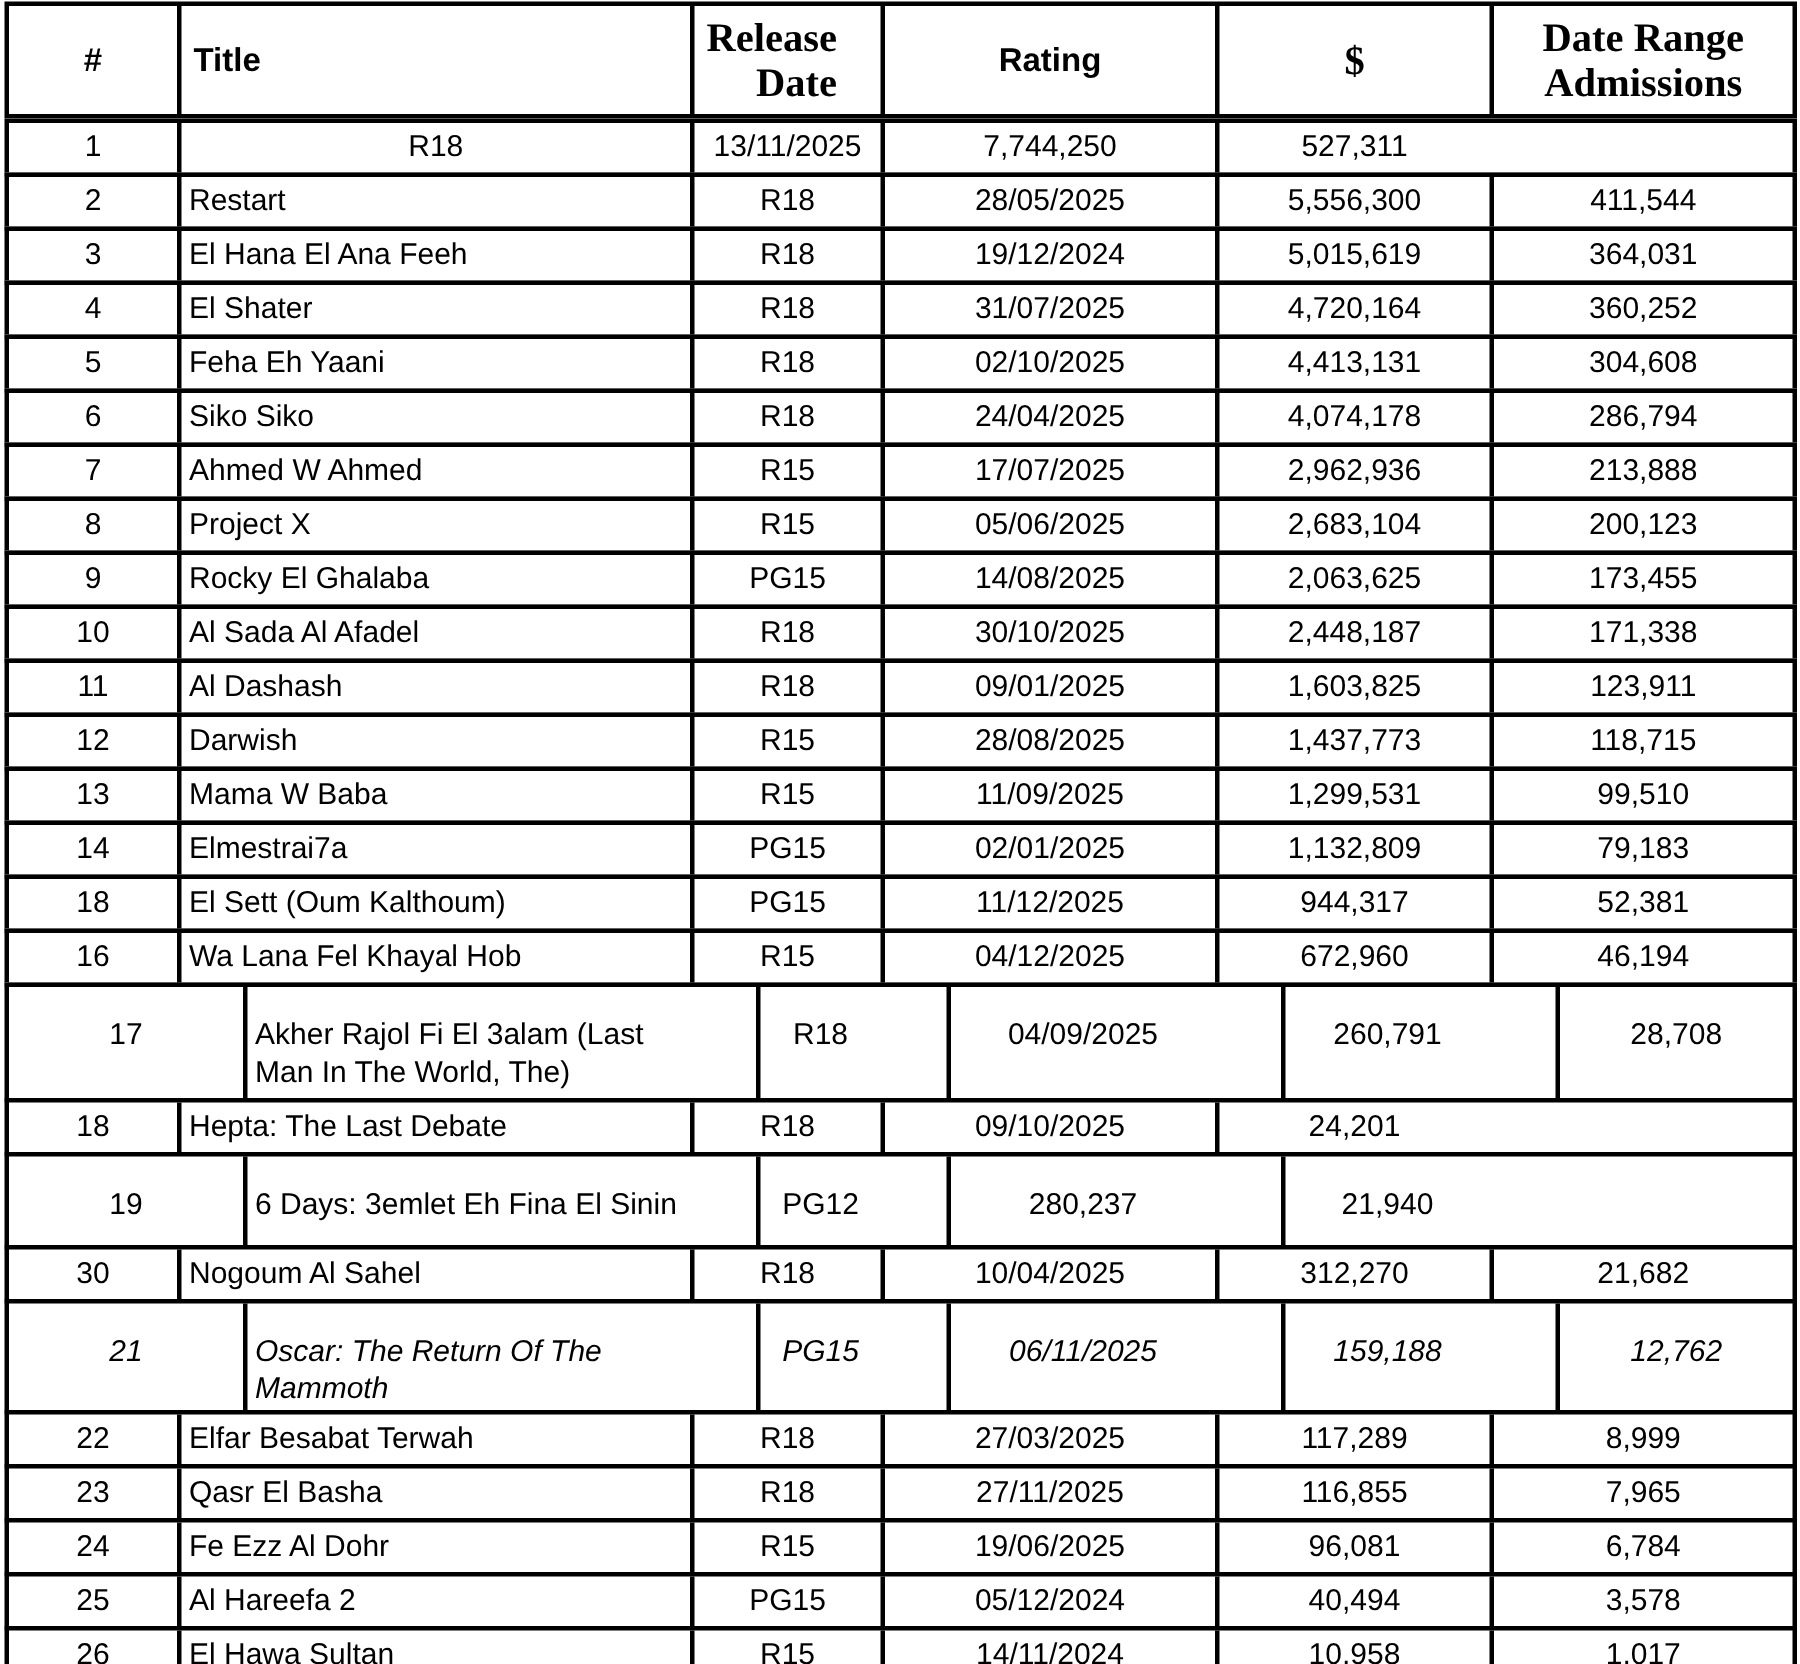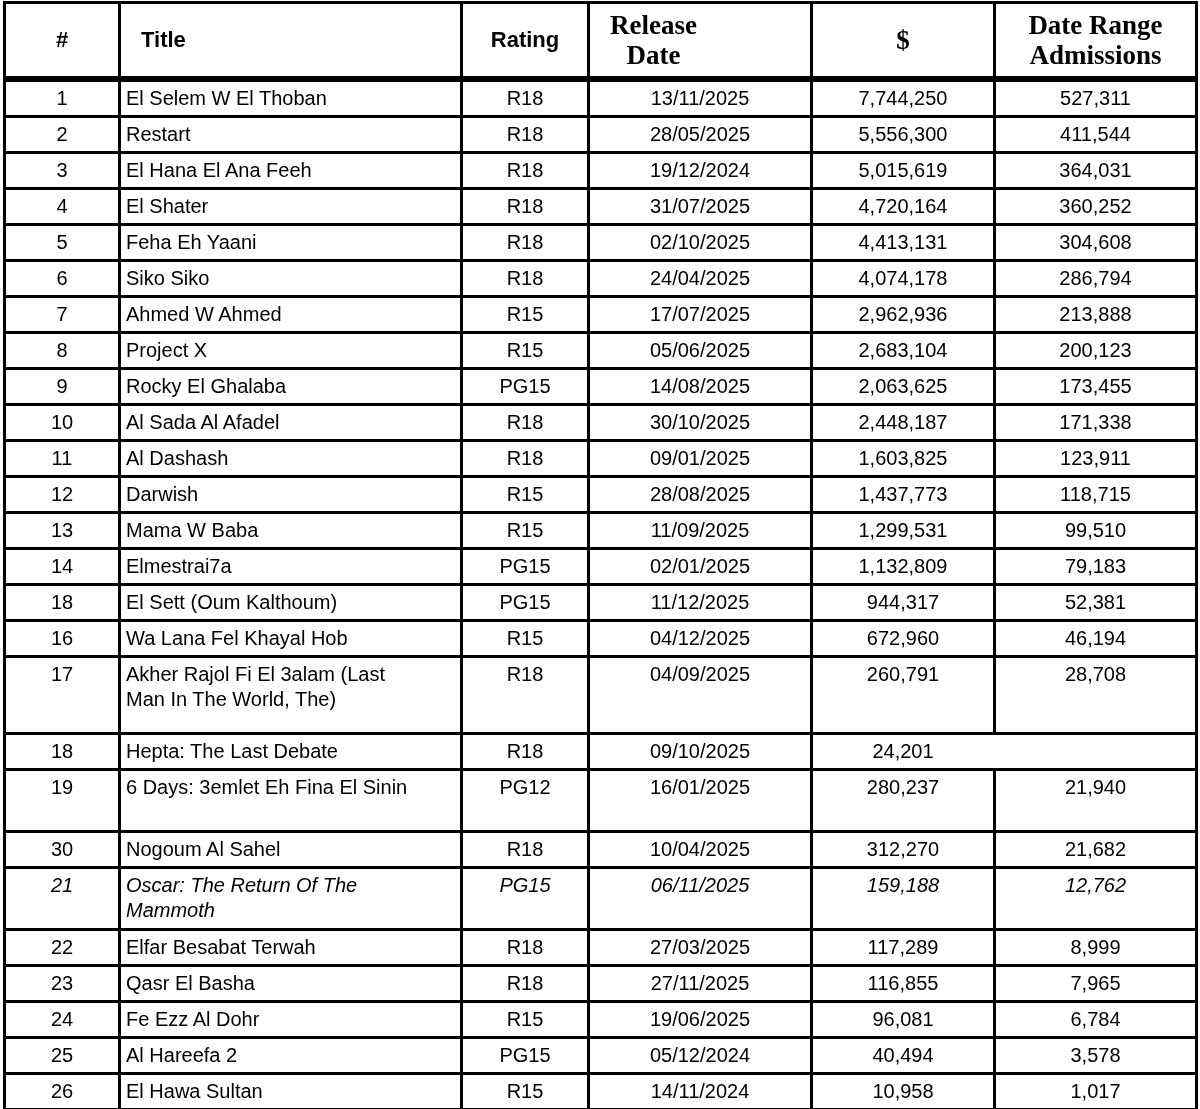--- a/index.html
+++ b/index.html
@@ -41,60 +41,60 @@
   .cell:first-child { border-left: none; }
   .c-title {
     justify-content: flex-start;
     text-align: left;
     padding-left: 5px;
     padding-right: 4px;
     white-space: pre-line;
   }
   .row.top .cell {
     align-items: flex-start;
-    padding-top: 4px;
+    padding-top: 20px;
+    margin-left: 44px;
   }
   
   .row.header .cell {
     font-weight: bold;
     font-size: 22px;
     line-height: 26px;
   }
   .row.header .serif {
     font-family: "Liberation Serif", serif;
     font-size: 27px;
     line-height: 30px;
   }
   .row.header .h-left {
     justify-content: flex-start;
-    text-align: center;
-    padding-left: 20px;
+    text-align: right;
+    padding-left: 8px;
   }
   .row.header .pre { white-space: pre-line; }
 </style>
 </head>
 <body>
 
 <div class="sheet">
 
   <div class="row header">
     <div class="cell">#</div>
     <div class="cell h-left">Title</div>
-    <div class="cell">Rating</div>
     <div class="cell serif h-left pre">Release
 Date</div>
+    <div class="cell">Rating</div>
     <div class="cell serif">$</div>
     <div class="cell serif pre">Date Range
 Admissions</div>
   </div>
 
   <div>
       <div class="row body">
         <div class="cell">1</div>
-        <div class="cell c-title">El Selem W El Thoban</div>
         <div class="cell">R18</div>
         <div class="cell">13/11/2025</div>
         <div class="cell">7,744,250</div>
         <div class="cell">527,311</div>
       </div>
       <div class="row body">
         <div class="cell">2</div>
         <div class="cell c-title">Restart</div>
         <div class="cell">R18</div>
         <div class="cell">28/05/2025</div>
@@ -226,21 +226,20 @@
         <div class="cell">18</div>
         <div class="cell c-title">Hepta: The Last Debate</div>
         <div class="cell">R18</div>
         <div class="cell">09/10/2025</div>
         <div class="cell">24,201</div>
       </div>
       <div class="row body top" style="min-height: 65px;">
         <div class="cell">19</div>
         <div class="cell c-title">6 Days: 3emlet Eh Fina El Sinin</div>
         <div class="cell">PG12</div>
-        <div class="cell">16/01/2025</div>
         <div class="cell">280,237</div>
         <div class="cell">21,940</div>
       </div>
       <div class="row body">
         <div class="cell">30</div>
         <div class="cell c-title">Nogoum Al Sahel</div>
         <div class="cell">R18</div>
         <div class="cell">10/04/2025</div>
         <div class="cell">312,270</div>
         <div class="cell">21,682</div>

